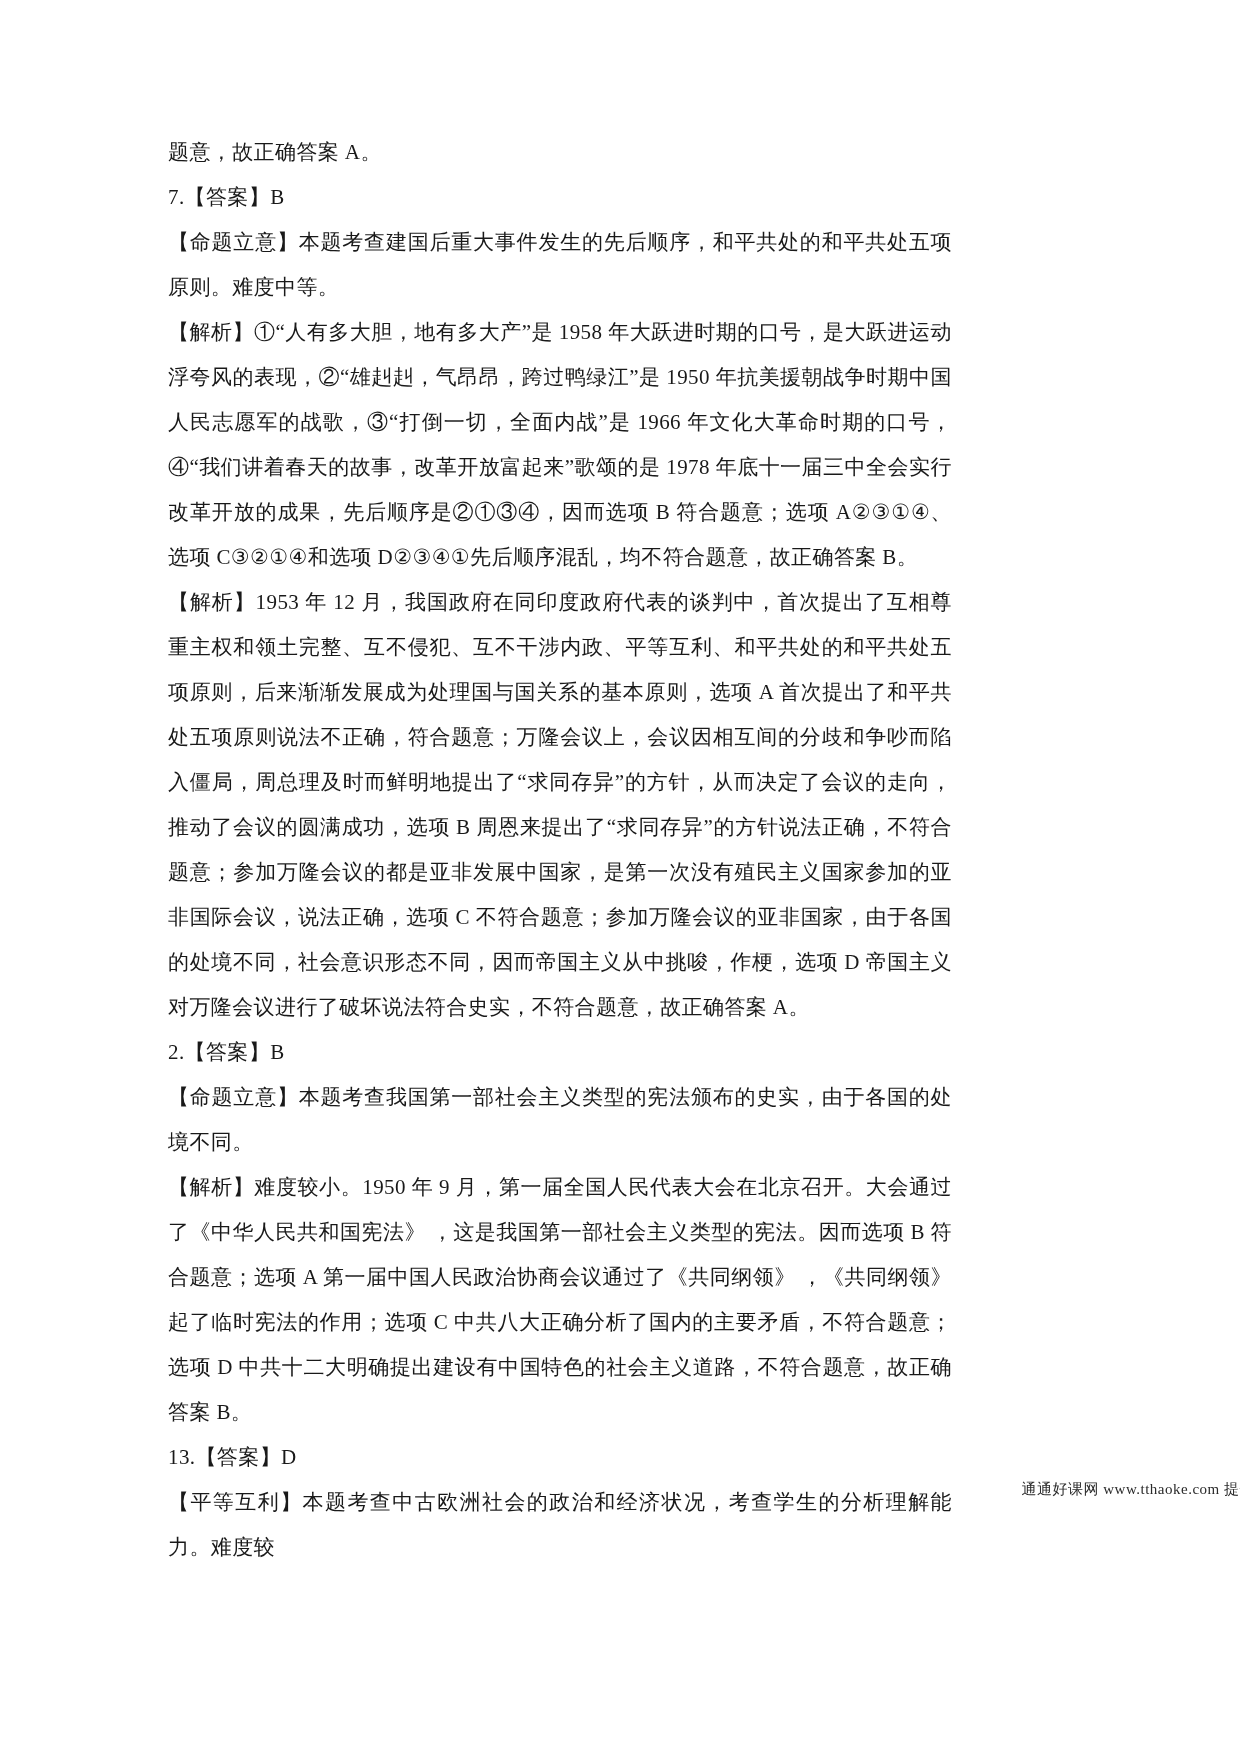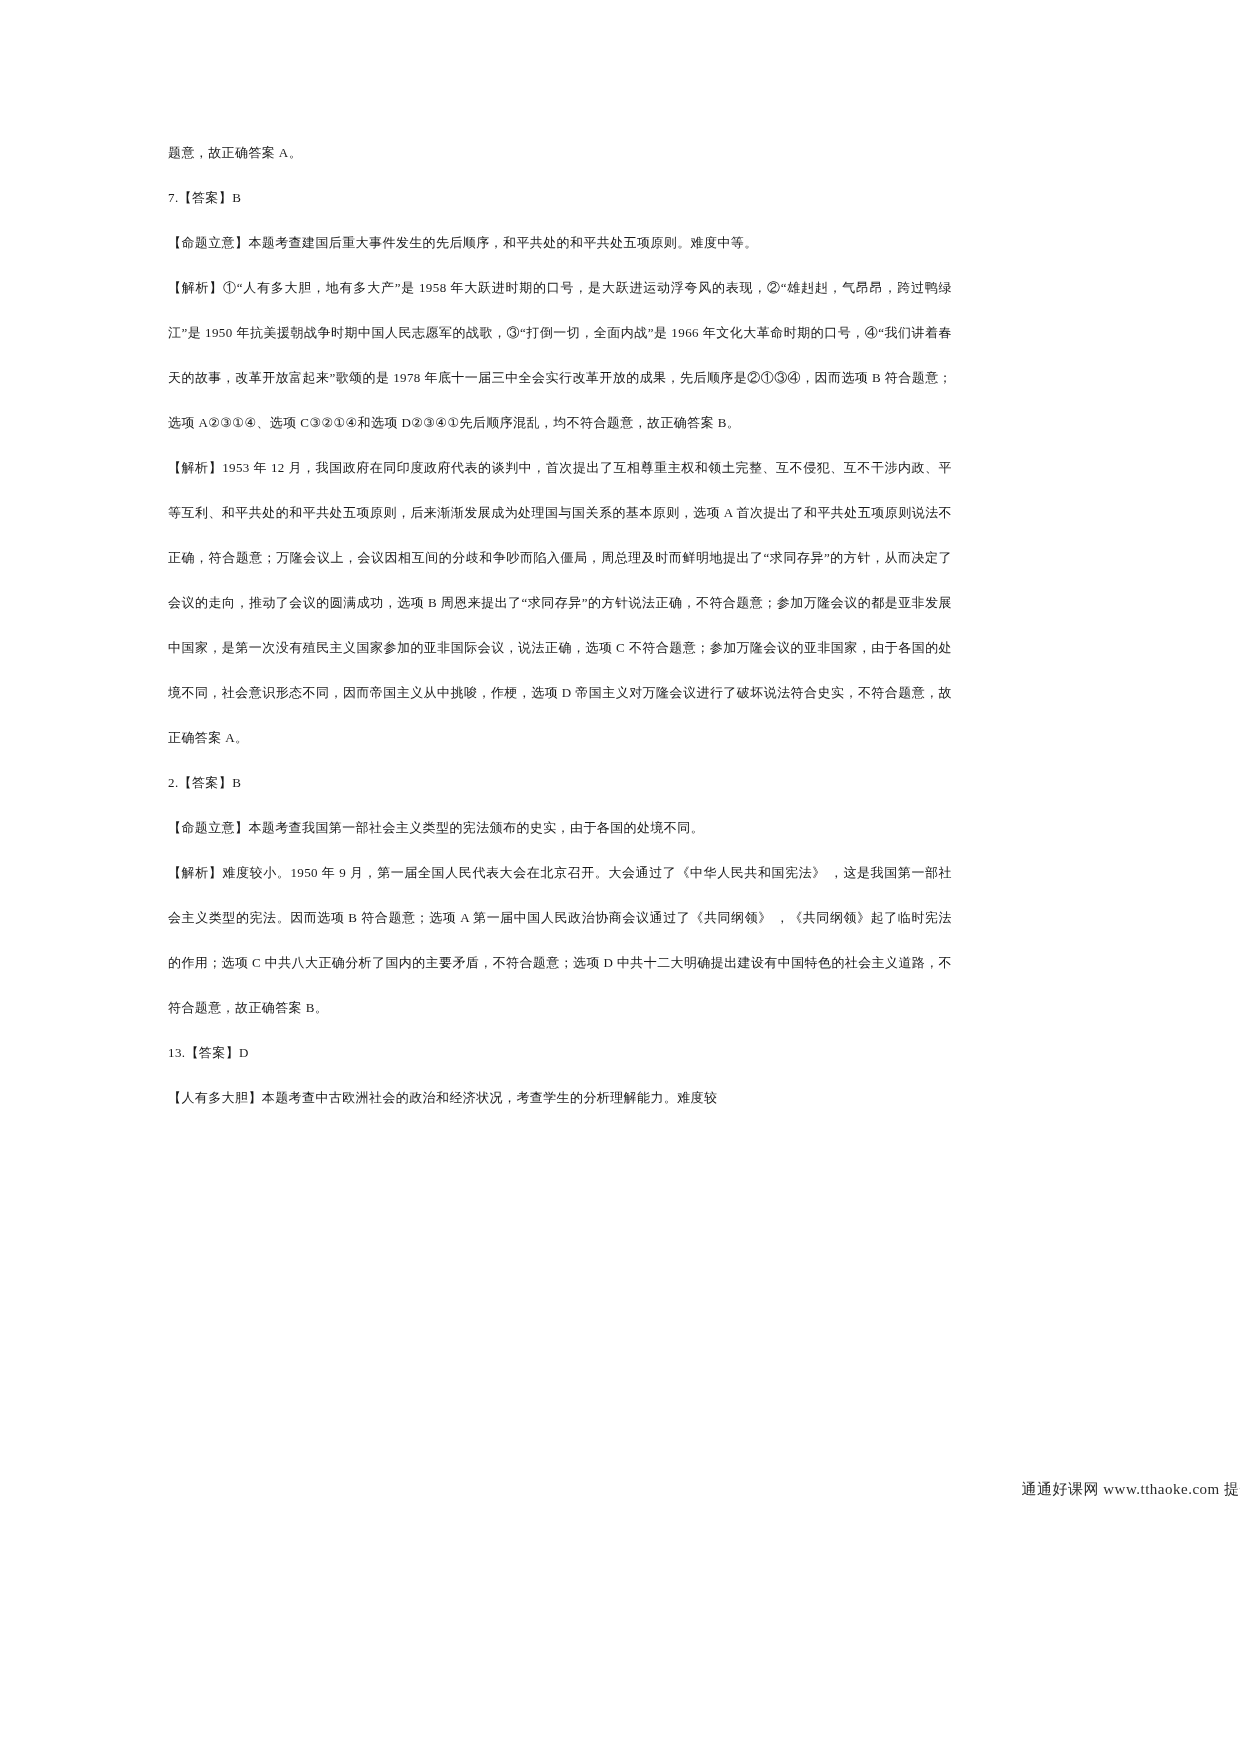--- a/index.html
+++ b/index.html
@@ -12,21 +12,21 @@
     color: #1c1c1c;
     overflow: hidden;
   }
   .doc-body {
     position: absolute;
     left: 168px;
     top: 130px;
     width: 784px;
   }
   .doc-body p {
-    font-size: 13px;
+    font-size: 21px;
     line-height: 45px;
     text-align: justify;
     text-justify: inter-character;
     word-break: break-all;
     letter-spacing: 0.4px;
     color: #191919;
   }
   .page-footer {
     position: absolute;
     top: 1480px;
@@ -46,16 +46,16 @@
 <div class="doc-body">
   <p>题意，故正确答案 A。</p>
   <p>7.【答案】B</p>
   <p>【命题立意】本题考查建国后重大事件发生的先后顺序，和平共处的和平共处五项原则。难度中等。</p>
   <p>【解析】①“人有多大胆，地有多大产”是 1958 年大跃进时期的口号，是大跃进运动浮夸风的表现，②“雄赳赳，气昂昂，跨过鸭绿江”是 1950 年抗美援朝战争时期中国人民志愿军的战歌，③“打倒一切，全面内战”是 1966 年文化大革命时期的口号，④“我们讲着春天的故事，改革开放富起来”歌颂的是 1978 年底十一届三中全会实行改革开放的成果，先后顺序是②①③④，因而选项 B 符合题意；选项 A②③①④、选项 C③②①④和选项 D②③④①先后顺序混乱，均不符合题意，故正确答案 B。</p>
   <p>【解析】1953 年 12 月，我国政府在同印度政府代表的谈判中，首次提出了互相尊重主权和领土完整、互不侵犯、互不干涉内政、平等互利、和平共处的和平共处五项原则，后来渐渐发展成为处理国与国关系的基本原则，选项 A 首次提出了和平共处五项原则说法不正确，符合题意；万隆会议上，会议因相互间的分歧和争吵而陷入僵局，周总理及时而鲜明地提出了“求同存异”的方针，从而决定了会议的走向，推动了会议的圆满成功，选项 B 周恩来提出了“求同存异”的方针说法正确，不符合题意；参加万隆会议的都是亚非发展中国家，是第一次没有殖民主义国家参加的亚非国际会议，说法正确，选项 C 不符合题意；参加万隆会议的亚非国家，由于各国的处境不同，社会意识形态不同，因而帝国主义从中挑唆，作梗，选项 D 帝国主义对万隆会议进行了破坏说法符合史实，不符合题意，故正确答案 A。</p>
   <p>2.【答案】B</p>
   <p>【命题立意】本题考查我国第一部社会主义类型的宪法颁布的史实，由于各国的处境不同。</p>
   <p>【解析】难度较小。1950 年 9 月，第一届全国人民代表大会在北京召开。大会通过了《中华人民共和国宪法》 ，这是我国第一部社会主义类型的宪法。因而选项 B 符合题意；选项 A 第一届中国人民政治协商会议通过了《共同纲领》 ，《共同纲领》起了临时宪法的作用；选项 C 中共八大正确分析了国内的主要矛盾，不符合题意；选项 D 中共十二大明确提出建设有中国特色的社会主义道路，不符合题意，故正确答案 B。</p>
   <p>13.【答案】D</p>
-  <p>【人有多大胆】本题考查中古欧洲社会的政治和经济状况，考查学生的分析理解能力。难度较</p>
+  <p>【平等互利】本题考查中古欧洲社会的政治和经济状况，考查学生的分析理解能力。难度较</p>
 </div>
 
 <div class="page-footer">通通好课网 www.tthaoke.com 提供下载</div>
 
 </body></html>

